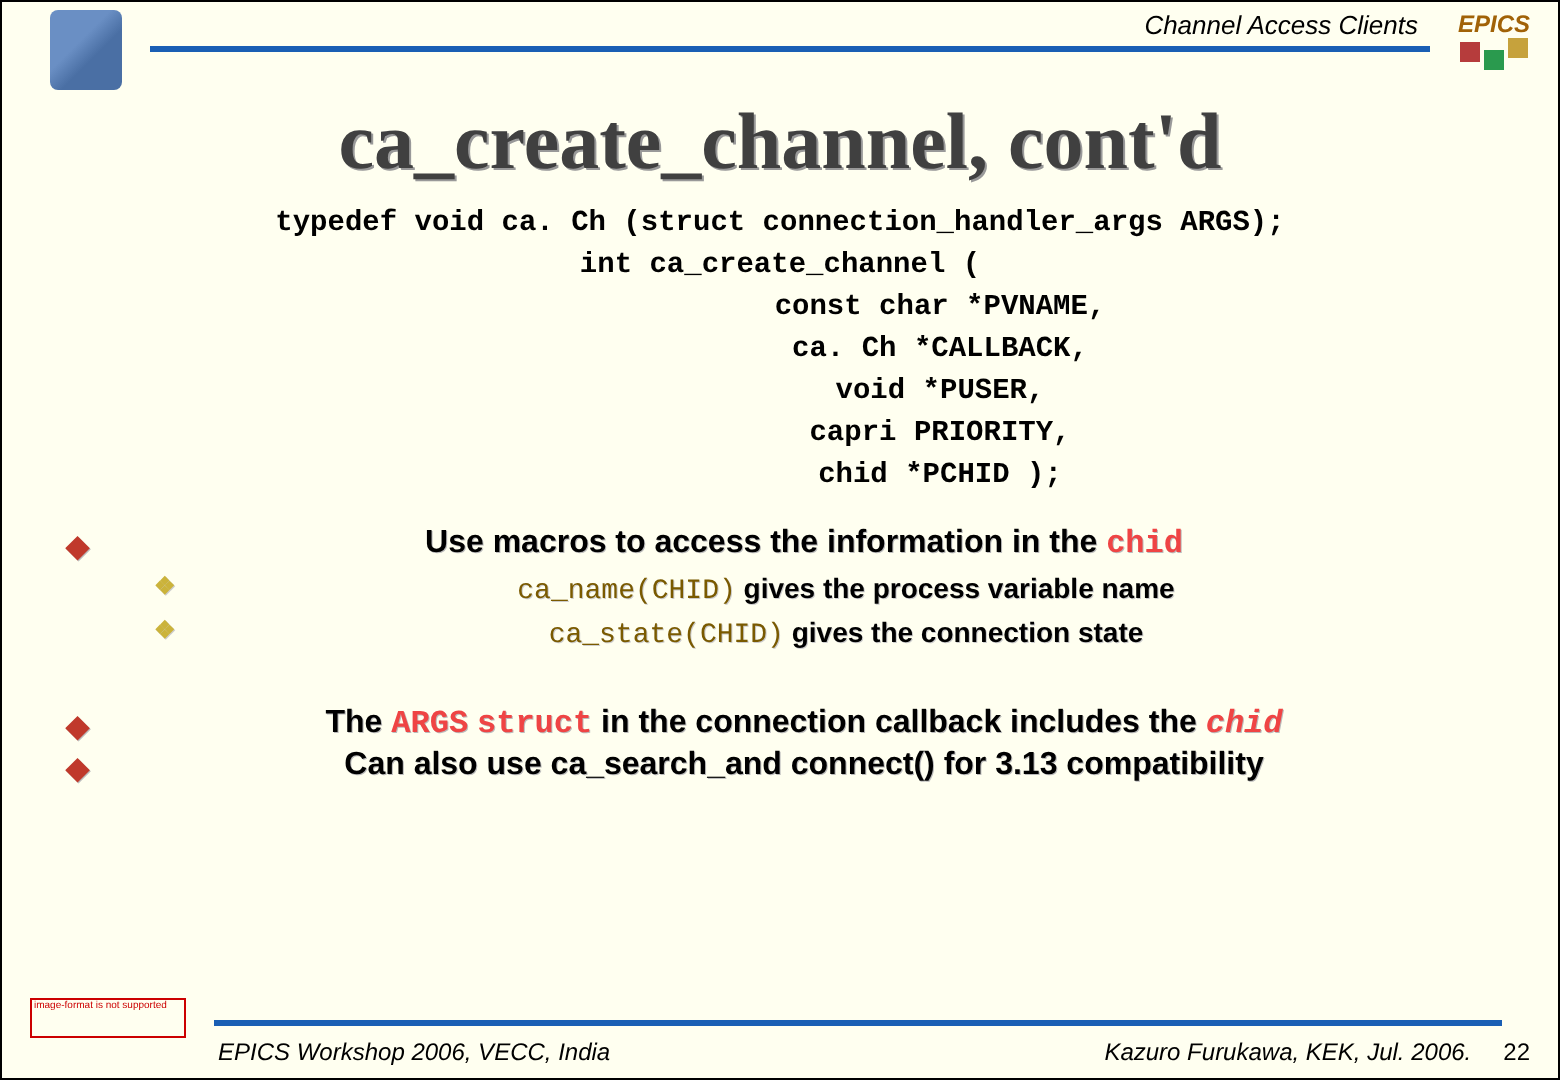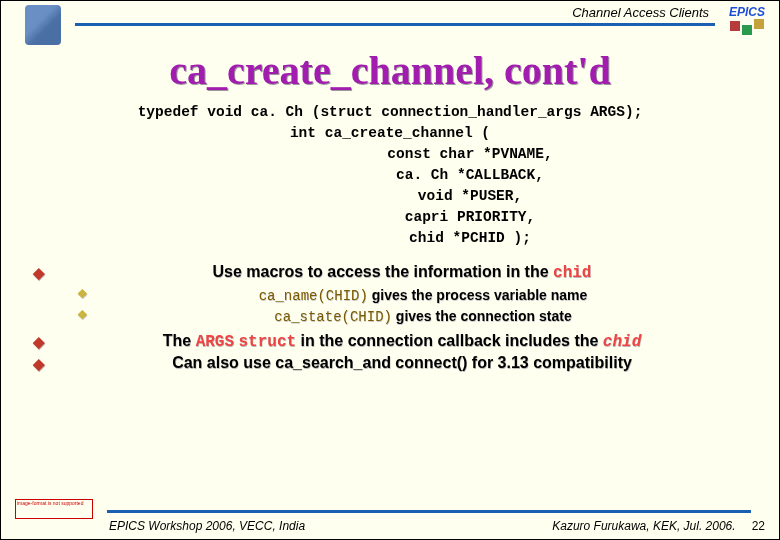--- a/index.html
+++ b/index.html
@@ -45,33 +45,33 @@
     position: absolute;
     right: 8px;
     top: 4px;
     width: 48px;
     text-align: center;
   }
   .epics-text {
     font-weight: bold;
     font-style: italic;
     font-size: 12px;
-    color: #1d4ed8;
+    color: #a16207;
   }
   .epics-blocks { display: flex; justify-content: center; gap: 2px; margin-top: 2px; }
   .epics-blocks span { width: 10px; height: 10px; display: inline-block; }
   .eb1 { background: #b63c3c; }
   .eb2 { background: #2a9a4e; margin-top: 4px; }
   .eb3 { background: #c6a23c; margin-top: -2px; }
 
   .title {
     font-family: Georgia, "Times New Roman", serif;
     font-weight: bold;
     font-size: 40px;
-    color: #a21caf;
+    color: #404040;
     text-align: center;
     margin-top: 14px;
     text-shadow: 1px 1px 0 #999;
   }
 
   .content {
     padding: 8px 30px 0 30px;
     text-align: center;
   }
 
@@ -99,21 +99,21 @@
     content: "◆";
     position: absolute;
     left: 0;
     top: 1px;
     color: #c0392b;
     font-size: 15px;
   }
   .mono { font-family: "Courier New", monospace; font-weight: bold; }
   .mono-brown { color: #ef4444; }
 
-  .sublist { list-style: none; margin: 3px 0 4px 22px; }
+  .sublist { list-style: none; margin: 3px 0 24px 22px; }
   .sublist > li {
     font-size: 14px;
     font-weight: bold;
     color: #000;
     position: relative;
     padding-left: 20px;
     line-height: 1.45;
     text-shadow: 0.5px 0.5px 0 #ccc;
   }
   .sublist > li::before {

